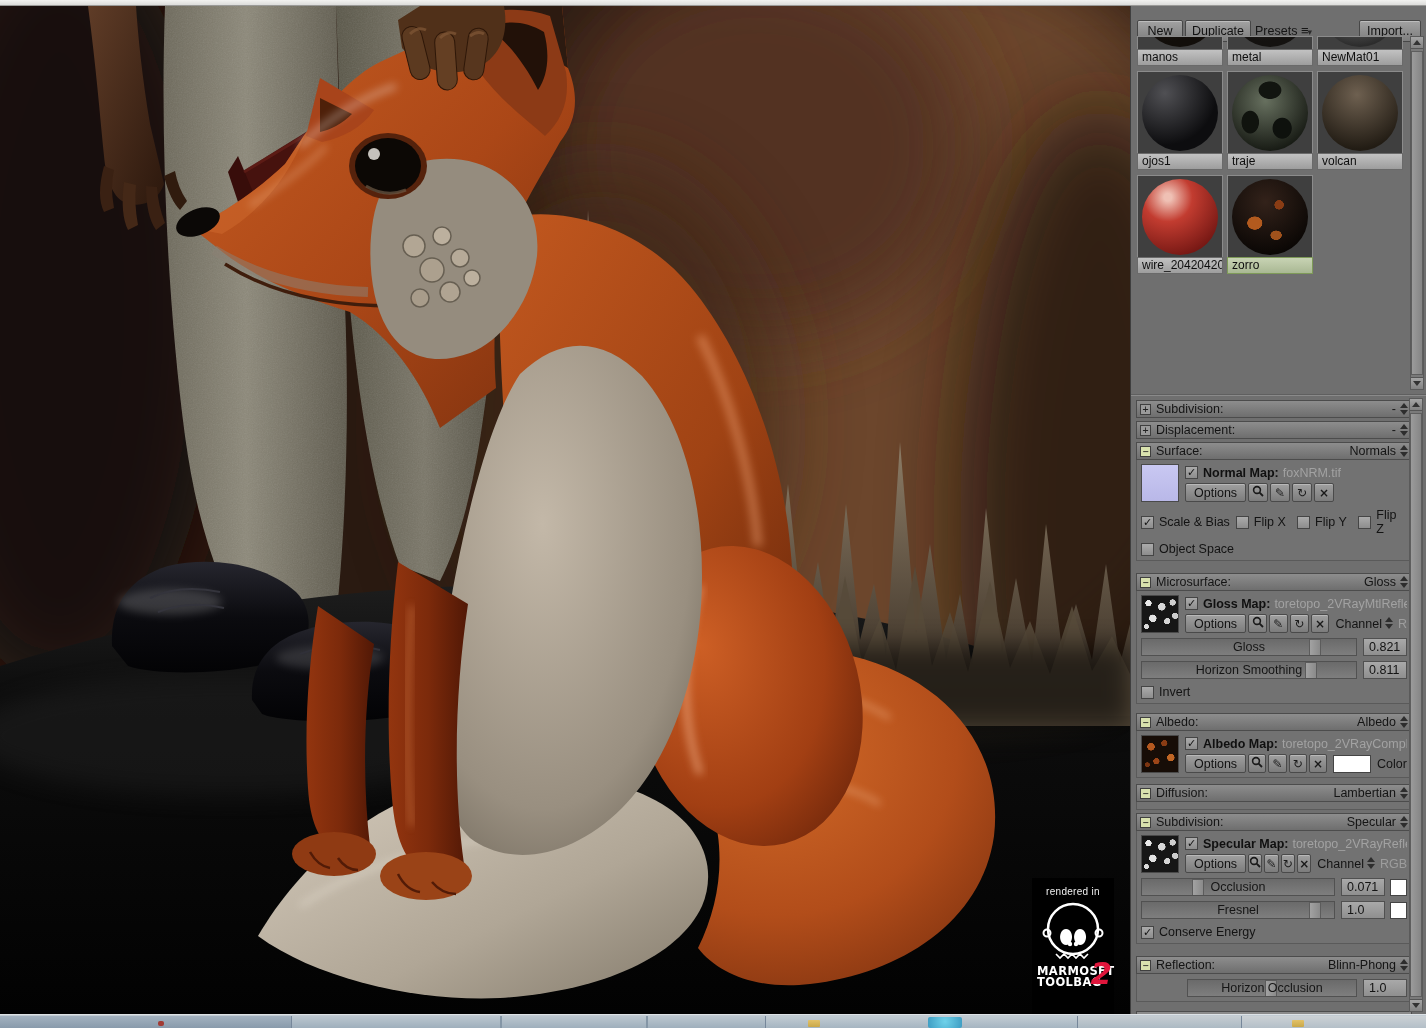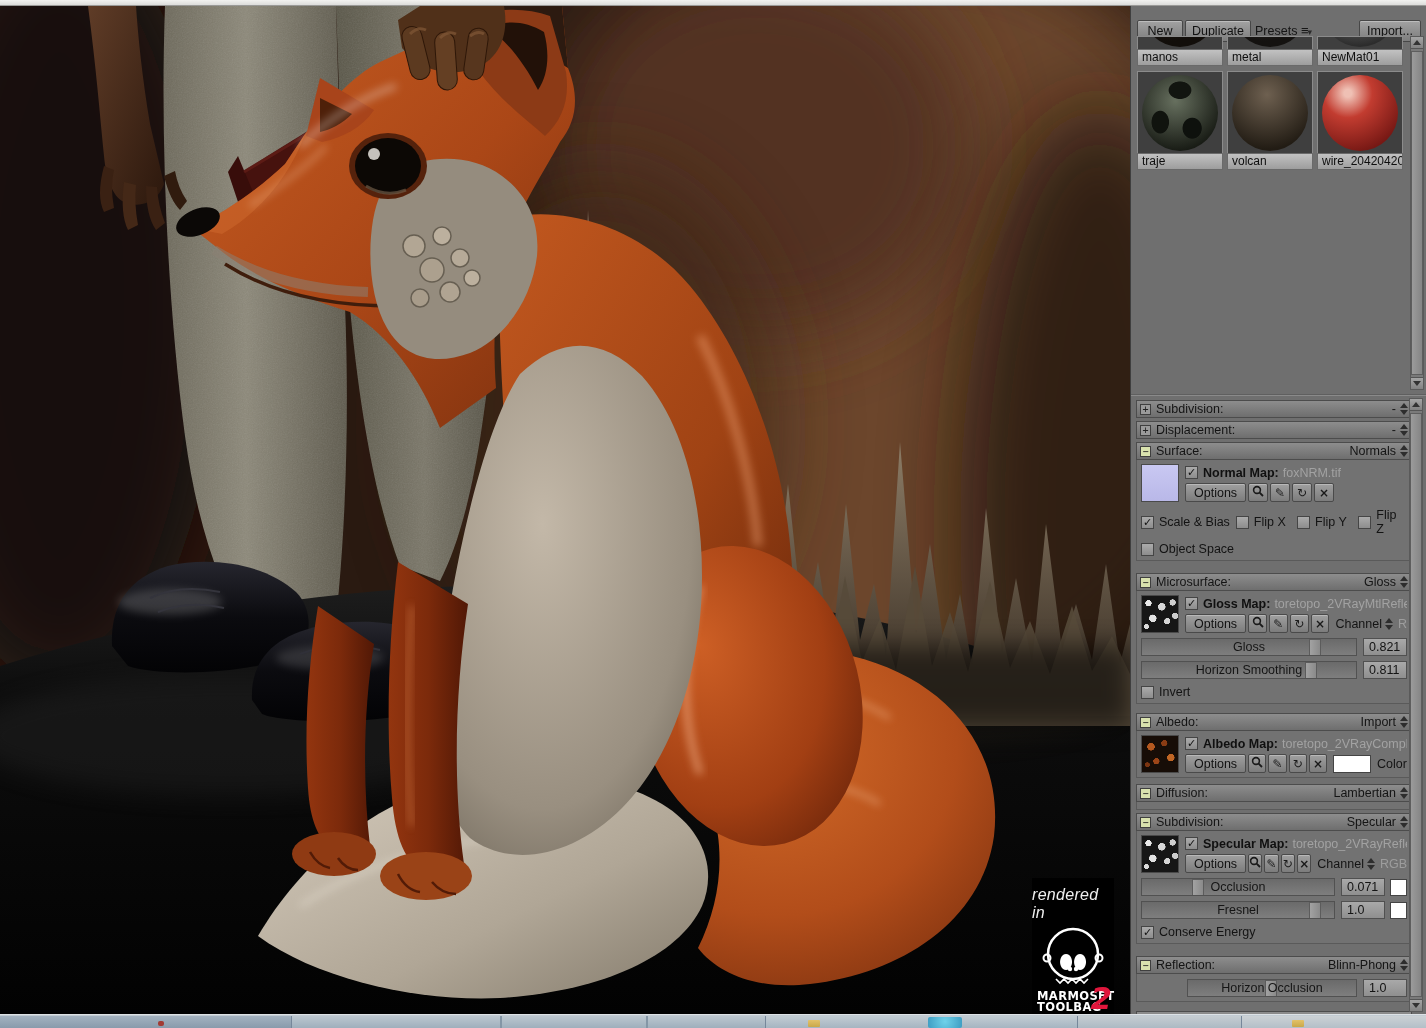--- a/index.html
+++ b/index.html
@@ -8,21 +8,21 @@
   .top-strip { position:absolute; left:0; top:0; width:1426px; height:6px;
                background:linear-gradient(#f2f2f0,#dcdcda); border-bottom:1px solid #9a9a98; z-index:40; }
 
   
   .viewport { position:absolute; left:0; top:6px; width:1130px; height:1008px; background:#201309; overflow:hidden; }
   .viewport svg { display:block; }
 
   
   .mlogo { position:absolute; left:1032px; top:872px; width:82px; height:136px; background:#000;
            display:flex; flex-direction:column; align-items:center; padding-top:8px; z-index:5; }
-  .mlogo .rin { color:#f0f0f0; font-size:16px; letter-spacing:.3px;font-style:italic; }
+  .mlogo .rin { color:#f0f0f0; font-size:10px; letter-spacing:.3px; }
   .mlogo .skull { margin-top:2px; }
   .mlogo .brand { position:relative; width:100%; text-align:left; padding-left:5px; line-height:11px; margin-top:1px; }
   .mlogo .b1,.mlogo .b2 { color:#fff; font-weight:bold; font-size:11.5px; letter-spacing:.4px;
                           font-family:"DejaVu Sans", sans-serif; display:block; }
   .mlogo .tm { font-size:5px; vertical-align:top; color:#fff; }
   .mlogo .two { position:absolute; right:2px; top:-7px; color:#e0163c; font-size:31px; font-weight:bold;
                 font-style:italic; font-family:"DejaVu Sans", sans-serif; line-height:28px; }
 
   
   .rpanel { position:absolute; left:1130px; top:6px; width:296px; height:1008px;
@@ -129,21 +129,21 @@
   .mapline1 { display:flex; align-items:center; height:17px; overflow:hidden; white-space:nowrap; }
   .maplabel { color:#101010; font-size:12.5px; font-weight:bold; margin:0 4px 0 5px; }
   .mapfile { color:#a2a2a2; font-size:12.5px; overflow:hidden; white-space:nowrap; flex:1; }
   .mapline2 { display:flex; align-items:center; margin-top:2px; }
   .btn { height:19px; background:linear-gradient(#a0a0a0,#7c7c7c); border:1px solid #4a4a4a; border-radius:2px;
          color:#111; font-size:12.5px; padding:0 8px; font-family:"Liberation Sans",sans-serif;
          box-shadow:inset 0 1px 0 #b8b8b8; }
   .ibtn { width:20px; height:19px; margin-left:2px; background:linear-gradient(#a0a0a0,#7c7c7c);
           border:1px solid #4a4a4a; border-radius:2px; color:#1a1a1a; font-size:12px; line-height:16px;
           text-align:center; padding:0; font-family:"DejaVu Sans",sans-serif; box-shadow:inset 0 1px 0 #b8b8b8; }
-  .chan { display:flex; align-items:center; margin-left:6px; color:#141414; font-size:12.5px; }
+  .chan { display:flex; align-items:flex-start; margin-left:6px; color:#141414; font-size:12.5px; }
   .chanval { color:#9d9d9d; margin-left:5px; }
 
   .cb { width:13px; height:13px; flex:none; background:linear-gradient(#ababab,#8d8d8d); border:1px solid #454545;
         font-size:11px; line-height:12px; text-align:center; color:#111; font-weight:bold;
         font-family:"DejaVu Sans",sans-serif; }
   .checkrow { display:flex; align-items:center; margin-top:6px; }
   .checkitem { display:flex; align-items:center; }
   .checkitem span.lbl { margin-left:5px; color:#131313; font-size:12.5px; }
 
   .sliderrow { display:flex; align-items:center; margin-top:5px; }
@@ -428,35 +428,47 @@
       </div>
       <div class="mat-cell partial">
         <div class="thumbbox">
             <div class="sphere s-newmat"></div>
           </div>
         <div class="mat-label">NewMat01</div>
       </div>
 
       <div class="mat-cell">
         <div class="thumbbox">
+            <div class="sphere s-ojos1"></div>
+          </div>
+        <div class="mat-label">ojos1</div>
+      </div>
+      <div class="mat-cell">
+        <div class="thumbbox">
             <div class="sphere s-traje"></div>
           </div>
         <div class="mat-label">traje</div>
       </div>
       <div class="mat-cell">
         <div class="thumbbox">
             <div class="sphere s-volcan"></div>
           </div>
         <div class="mat-label">volcan</div>
       </div>
       <div class="mat-cell">
         <div class="thumbbox">
             <div class="sphere s-wire"></div>
           </div>
         <div class="mat-label">wire_204204204</div>
+      </div>
+      <div class="mat-cell">
+        <div class="thumbbox">
+            <div class="sphere s-zorro"></div>
+          </div>
+        <div class="mat-label selected">zorro</div>
       </div>
     </div>
     <div class="vscroll" style="right:3px; top:2px; height:354px;">
       <div class="sb-arrow">
           <span class="tri-up"></span>
         </div>
       <div class="sb-thumb" style="top:14px; height:324px;"></div>
       <div class="sb-arrow bottom">
           <span class="tri-dn"></span>
         </div>
@@ -611,21 +623,21 @@
         </div>
       </div>
     </div>
 
     <div class="gap6"></div>
 
     <div class="panel">
       <div class="p-head">
         <span class="expand open">−</span>
         <span class="p-title">Albedo:</span>
-        <span class="p-mode">Import</span>
+        <span class="p-mode">Albedo</span>
         <span class="spin">
             <i class="su"></i>
             <i class="sd"></i>
           </span>
       </div>
       <div class="p-body">
         <div class="maprow">
           <div class="mapthumb albmap"></div>
           <div class="mapcol">
             <div class="mapline1">

